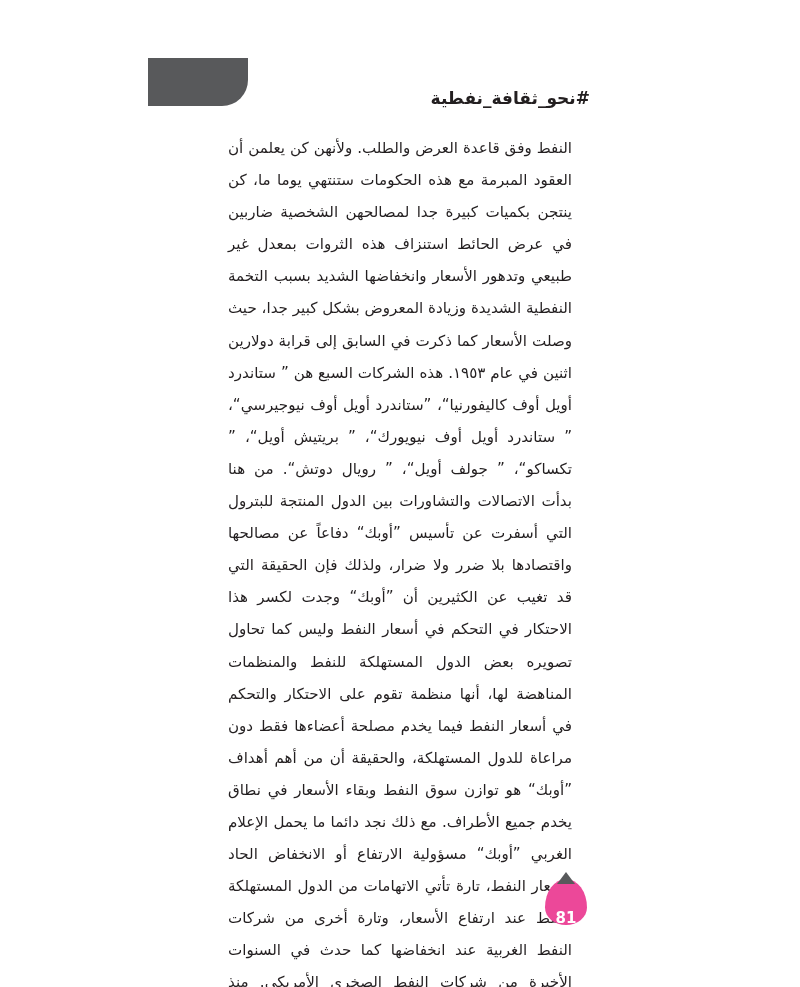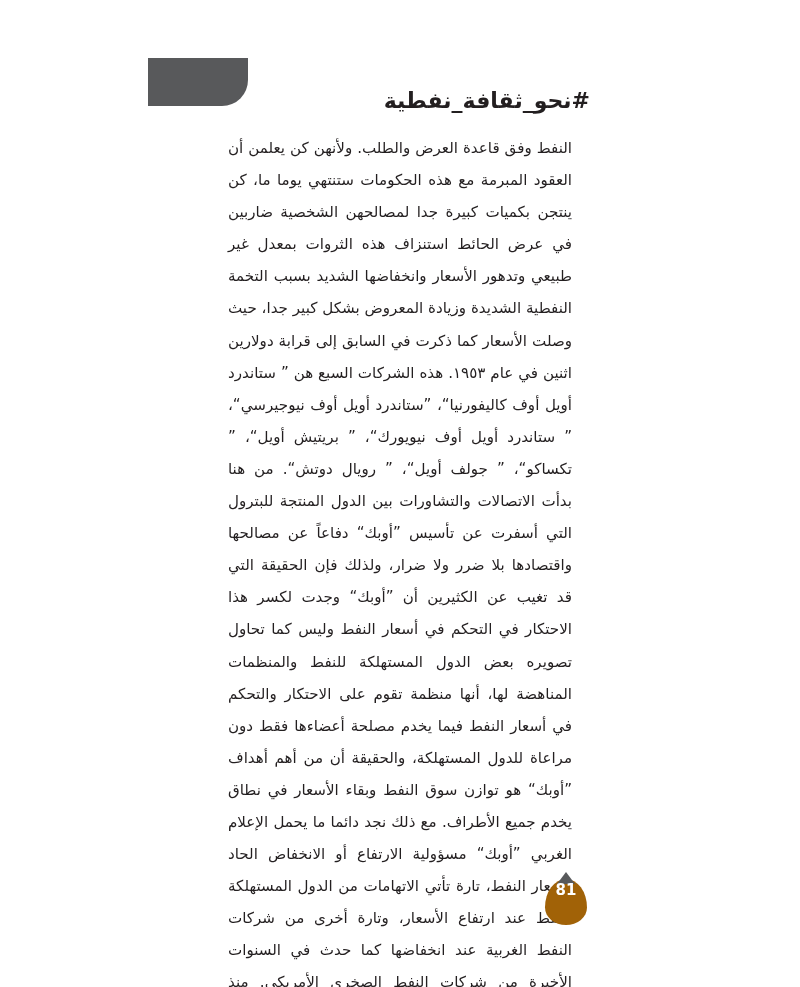--- a/index.html
+++ b/index.html
@@ -45,21 +45,21 @@
     right: -0px;
     top: 0;
     width: 0;
     height: 0;
   }
 
   .header-title {
     position: absolute;
     right: 0;
     top: 30px;
-    font-size: 22px;
+    font-size: 17px;
     font-weight: bold;
     color: #231f20;
     letter-spacing: 0;
     direction: rtl;
     text-align: right;
     white-space: nowrap;
   }
 
   
   .body-text {
@@ -81,24 +81,24 @@
     text-align: justify;
   }
 
   
   .page-number {
     position: absolute;
     right: 213px;
     bottom: 62px;
     width: 42px;
     height: 46px;
-    background: #a16207;
+    background: #ec4899;
     border-radius: 50% 50% 50% 50% / 62% 62% 38% 38%;
     display: flex;
-    align-items: flex-start;
+    align-items: flex-end;
     justify-content: center;
   }
   .page-number::before {
     content: "";
     position: absolute;
     top: -7px;
     left: 50%;
     transform: translateX(-50%);
     width: 0;
     height: 0;

